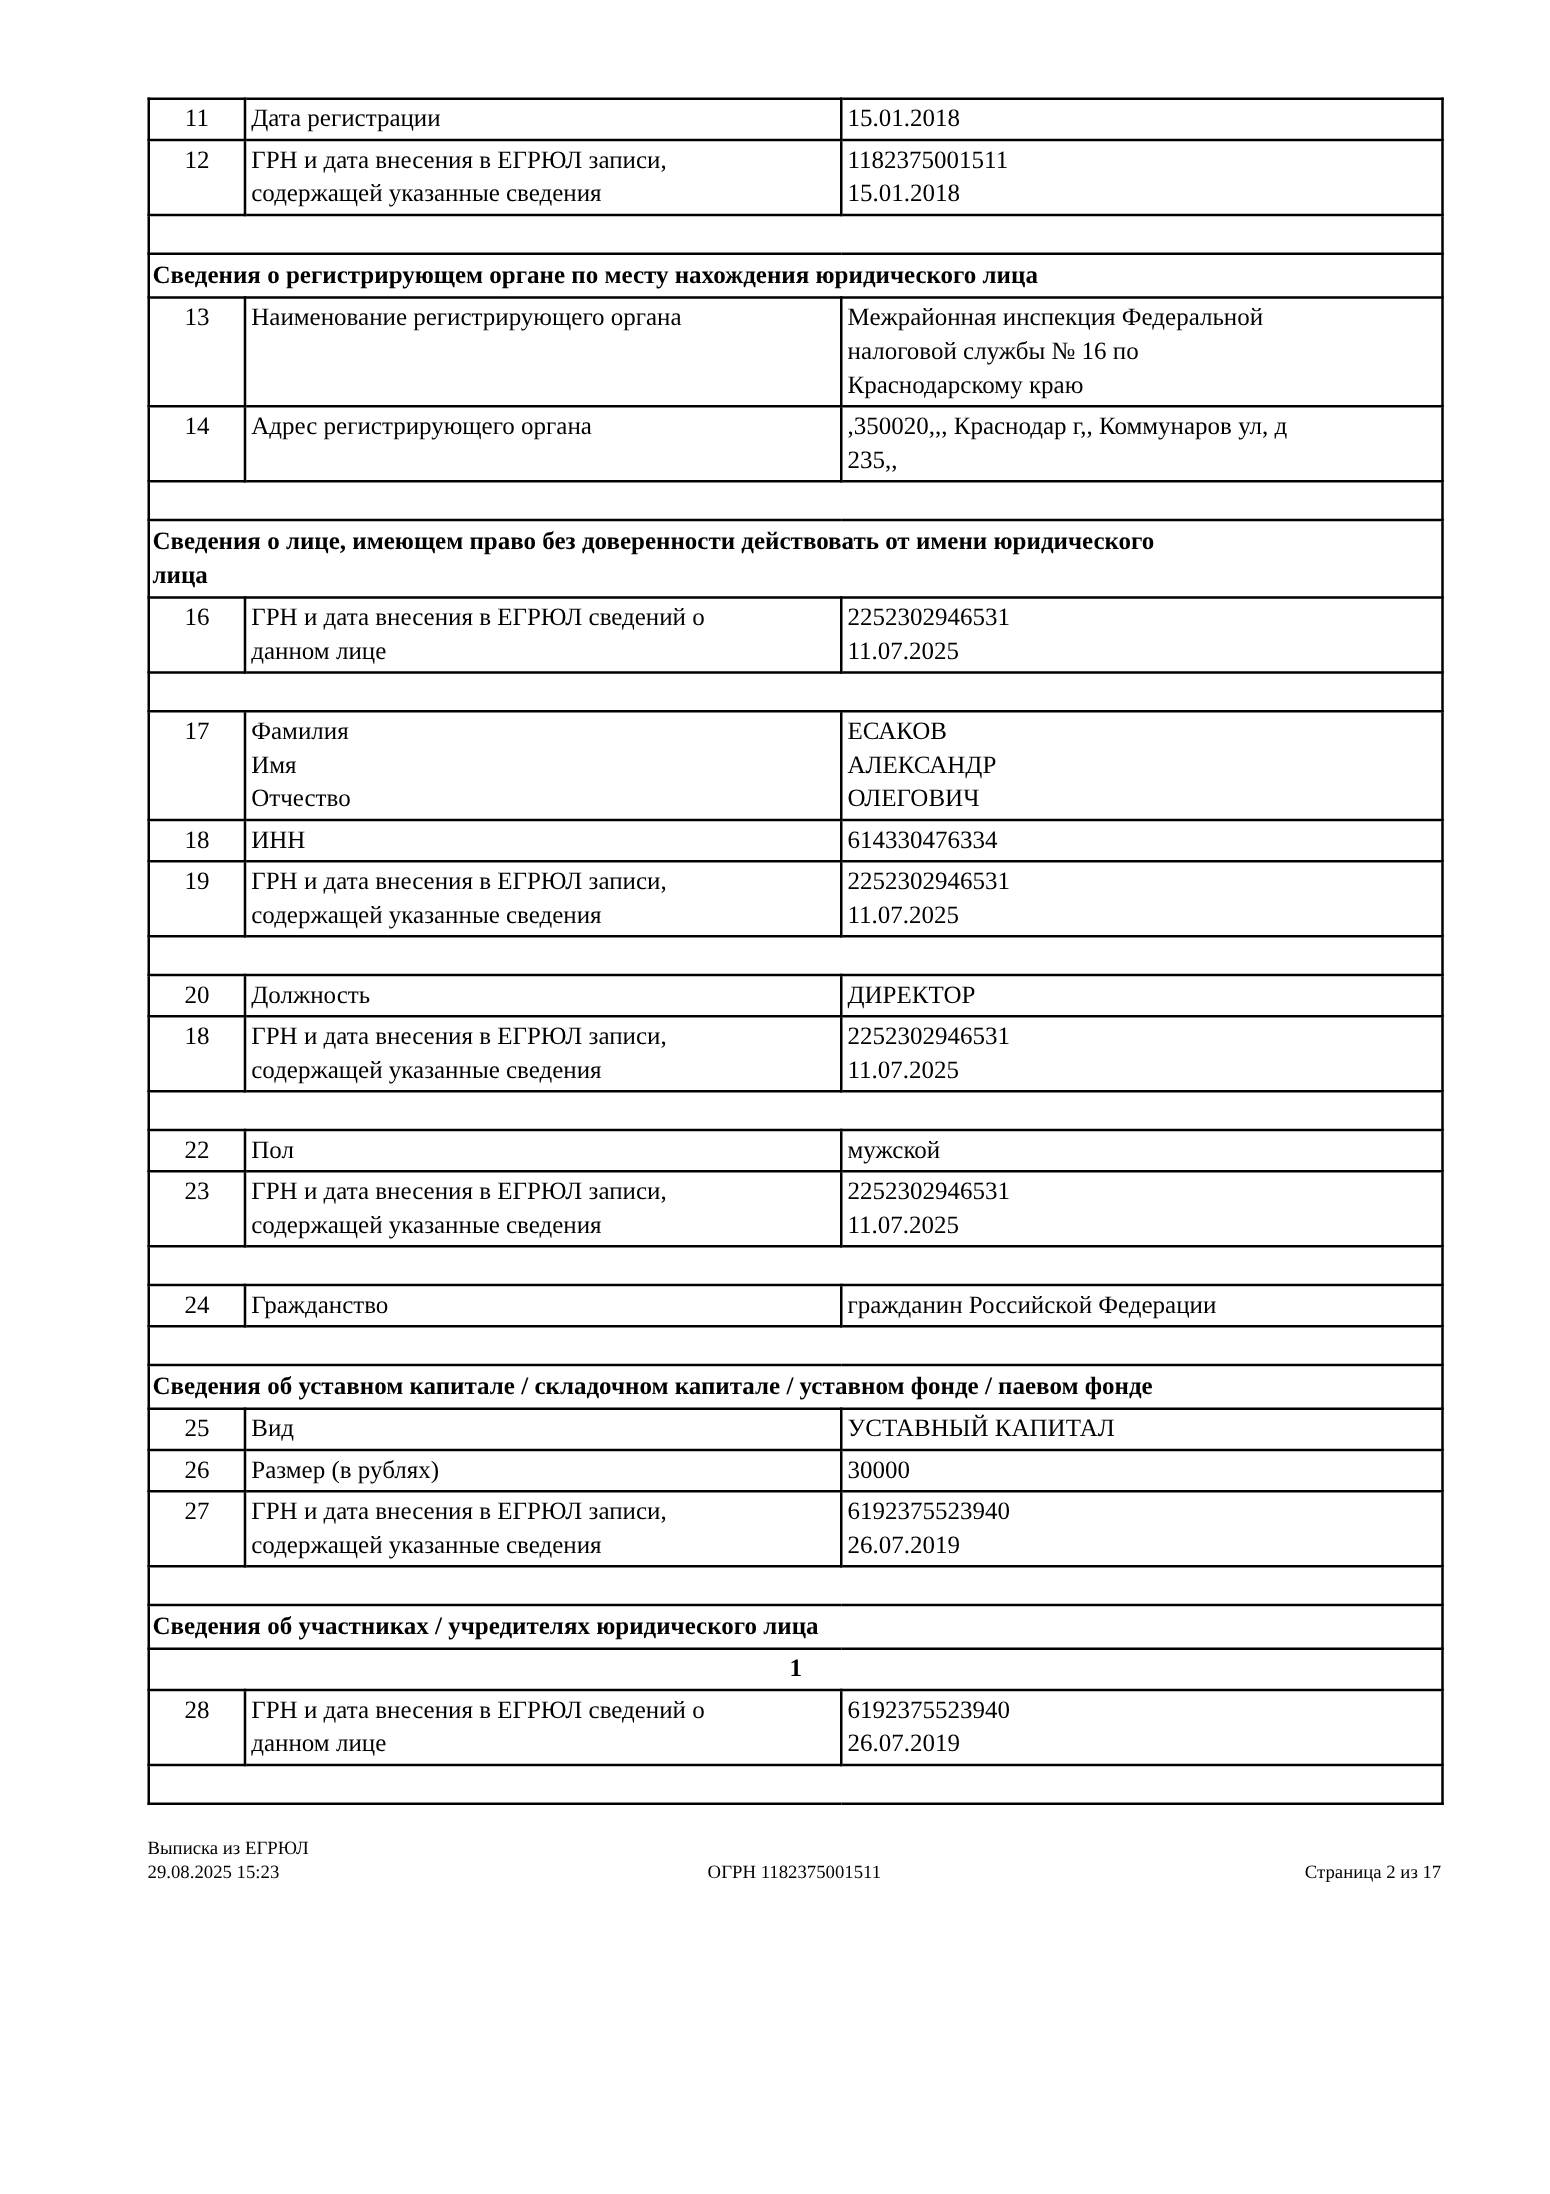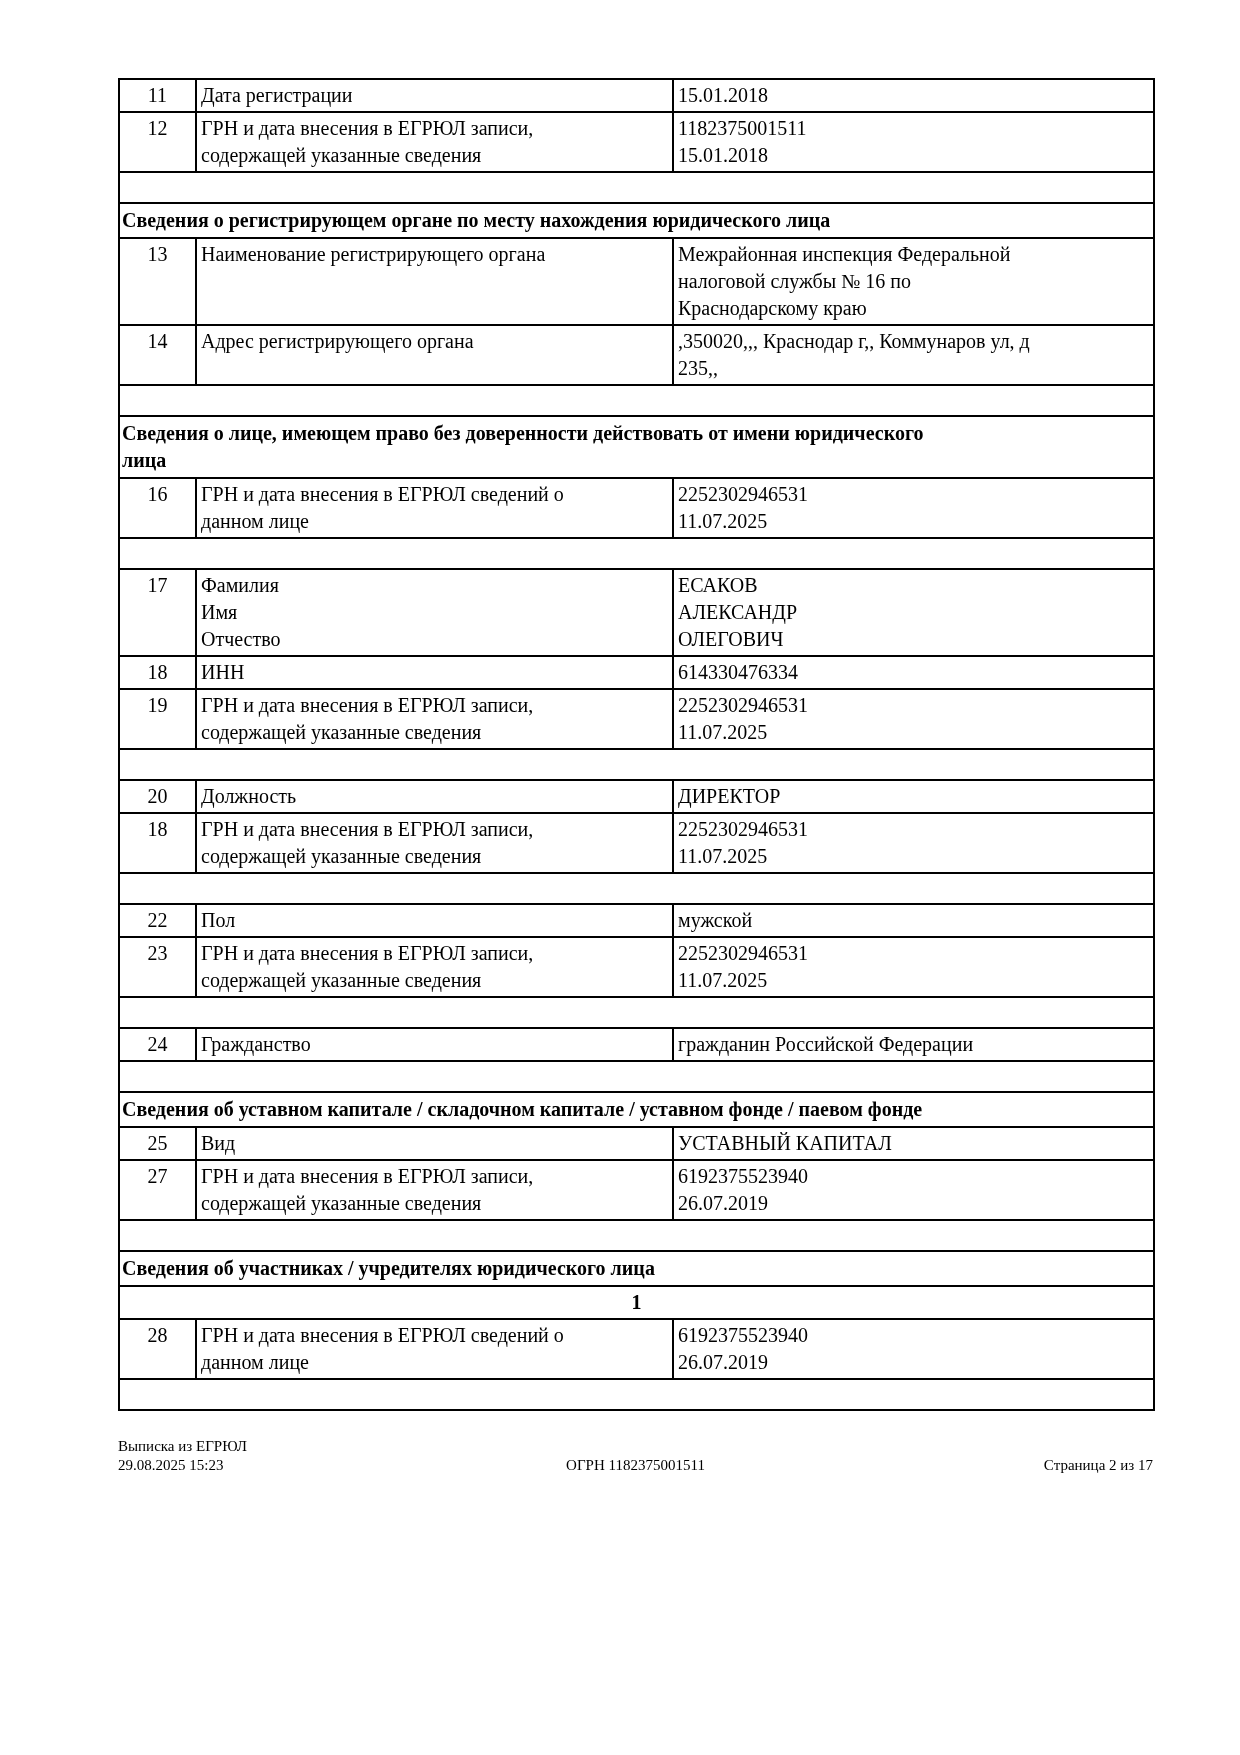--- a/index.html
+++ b/index.html
@@ -189,20 +189,25 @@
         </tr>
         <tr>
           <td class="cell-section" colspan="3">Сведения об уставном капитале / складочном капитале / уставном фонде / паевом фонде</td>
         </tr>
         <tr>
           <td class="cell-num">25</td>
           <td class="cell-label">Вид</td>
           <td class="cell-value">УСТАВНЫЙ КАПИТАЛ</td>
         </tr>
         <tr>
+          <td class="cell-num">26</td>
+          <td class="cell-label">Размер (в рублях)</td>
+          <td class="cell-value">30000</td>
+        </tr>
+        <tr>
           <td class="cell-num">27</td>
           <td class="cell-label">ГРН и дата внесения в ЕГРЮЛ записи,
 содержащей указанные сведения</td>
           <td class="cell-value">6192375523940
 26.07.2019</td>
         </tr>
         <tr>
           <td class="cell-spacer" colspan="3"></td>
         </tr>
         <tr>

